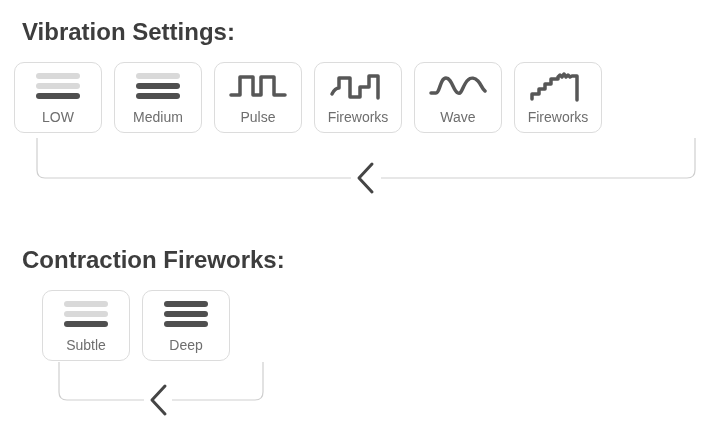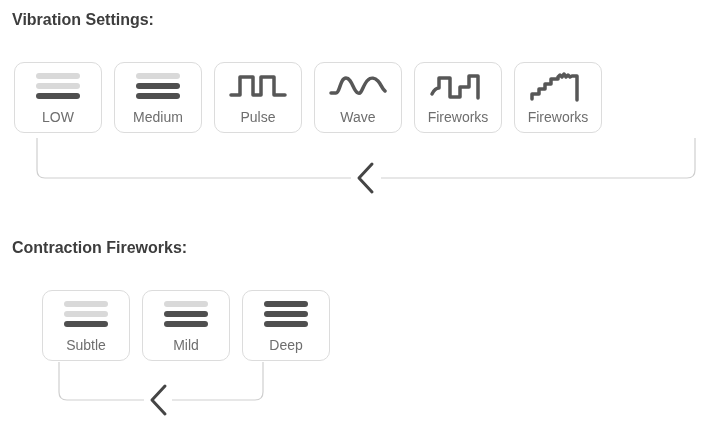--- a/index.html
+++ b/index.html
@@ -4,25 +4,26 @@
 <style>
   html,body { margin:0; padding:0; }
   body {
     width:720px; height:425px;
     background:#ffffff;
     font-family:"Liberation Sans","DejaVu Sans",sans-serif;
     position:relative;
     overflow:hidden;
   }
   .heading {
-    position:absolute; left:12px;
-    font-size:16px; font-weight:700;
+    position:absolute; left:22px;
+    font-size:24px; font-weight:700;
     color:var(--heading,#3d3d3d);
     line-height:28px;
     white-space:nowrap;
+    margin-top:12px;
   }
   #vib-heading { top:6px; }
   #con-heading { top:234px; }
 
   .options-row {
     position:absolute; left:14px;
     display:flex; gap:12px;
   }
   #vib-row { top:62px; }
   #con-row { top:290px;margin-left:28px; }
@@ -95,32 +96,32 @@
       <span class="icon-wrap">
         <svg width="58" height="34" viewBox="0 0 58 34">
     <path d="M2,26 H11 V8 H24 V26 H32 V8 H45 V26 H56" fill="none" stroke="#575757" stroke-width="3.5" stroke-linecap="round" stroke-linejoin="round"></path>
         </svg>
       </span>
       <span class="option-label">Pulse</span>
     </button>
     <button class="option-btn">
       <span class="icon-wrap">
         <svg width="58" height="34" viewBox="0 0 58 34">
+    <path d="M3,25 C5,21 7,19 10,19 V9 H21 V28 H31 V18 H40 V7 H49 V29" fill="none" stroke="#575757" stroke-width="3.5" stroke-linecap="round" stroke-linejoin="round"></path>
+        </svg>
+      </span>
+      <span class="option-label">Fireworks</span>
+    </button>
+    <button class="option-btn">
+      <span class="icon-wrap">
+        <svg width="58" height="34" viewBox="0 0 58 34">
     <path d="M2,24 H7 C11,24 11,9 17,9 C23,9 24,22 29,24 C33,26 34,15 39,11 C42,8 46,9 49,12 C52,15 53,20 56,22" fill="none" stroke="#575757" stroke-width="3.5" stroke-linecap="round" stroke-linejoin="round"></path>
         </svg>
       </span>
       <span class="option-label">Wave</span>
-    </button>
-    <button class="option-btn">
-      <span class="icon-wrap">
-        <svg width="58" height="34" viewBox="0 0 58 34">
-    <path d="M3,25 C5,21 7,19 10,19 V9 H21 V28 H31 V18 H40 V7 H49 V29" fill="none" stroke="#575757" stroke-width="3.5" stroke-linecap="round" stroke-linejoin="round"></path>
-        </svg>
-      </span>
-      <span class="option-label">Fireworks</span>
     </button>
     <button class="option-btn">
       <span class="icon-wrap">
         <svg width="58" height="34" viewBox="0 0 58 34">
     <path d="M3,30 V25 H10 V20 H16 V15 H22 V10 H29 V8 L31,6 L33,8 L35,5 L37,8 L39,6 L41,8 L43,7 H48 V31" fill="none" stroke="#575757" stroke-width="3.5" stroke-linecap="round" stroke-linejoin="round"></path>
         </svg>
       </span>
       <span class="option-label">Fireworks</span>
     </button>
   </div>
@@ -140,30 +141,20 @@
           <rect x="1" y="1" width="44" height="6" rx="3" fill="#d9d9d9"></rect>
           <rect x="1" y="11" width="44" height="6" rx="3" fill="#d9d9d9"></rect>
           <rect x="1" y="21" width="44" height="6" rx="3" fill="#4f4f4f"></rect>
         </svg>
       </span>
       <span class="option-label">Subtle</span>
     </button>
     <button class="option-btn">
       <span class="icon-wrap">
         <svg width="46" height="28" viewBox="0 0 46 28">
-          <rect x="1" y="1" width="44" height="6" rx="3" fill="#d9d9d9"></rect>
-          <rect x="1" y="11" width="44" height="6" rx="3" fill="#4f4f4f"></rect>
-          <rect x="1" y="21" width="44" height="6" rx="3" fill="#4f4f4f"></rect>
-        </svg>
-      </span>
-      <span class="option-label">Mild</span>
-    </button>
-    <button class="option-btn">
-      <span class="icon-wrap">
-        <svg width="46" height="28" viewBox="0 0 46 28">
           <rect x="1" y="1" width="44" height="6" rx="3" fill="#4f4f4f"></rect>
           <rect x="1" y="11" width="44" height="6" rx="3" fill="#4f4f4f"></rect>
           <rect x="1" y="21" width="44" height="6" rx="3" fill="#4f4f4f"></rect>
         </svg>
       </span>
       <span class="option-label">Deep</span>
     </button>
   </div>
 
 <svg id="con-bracket" class="bracket-svg" width="720" height="67">

